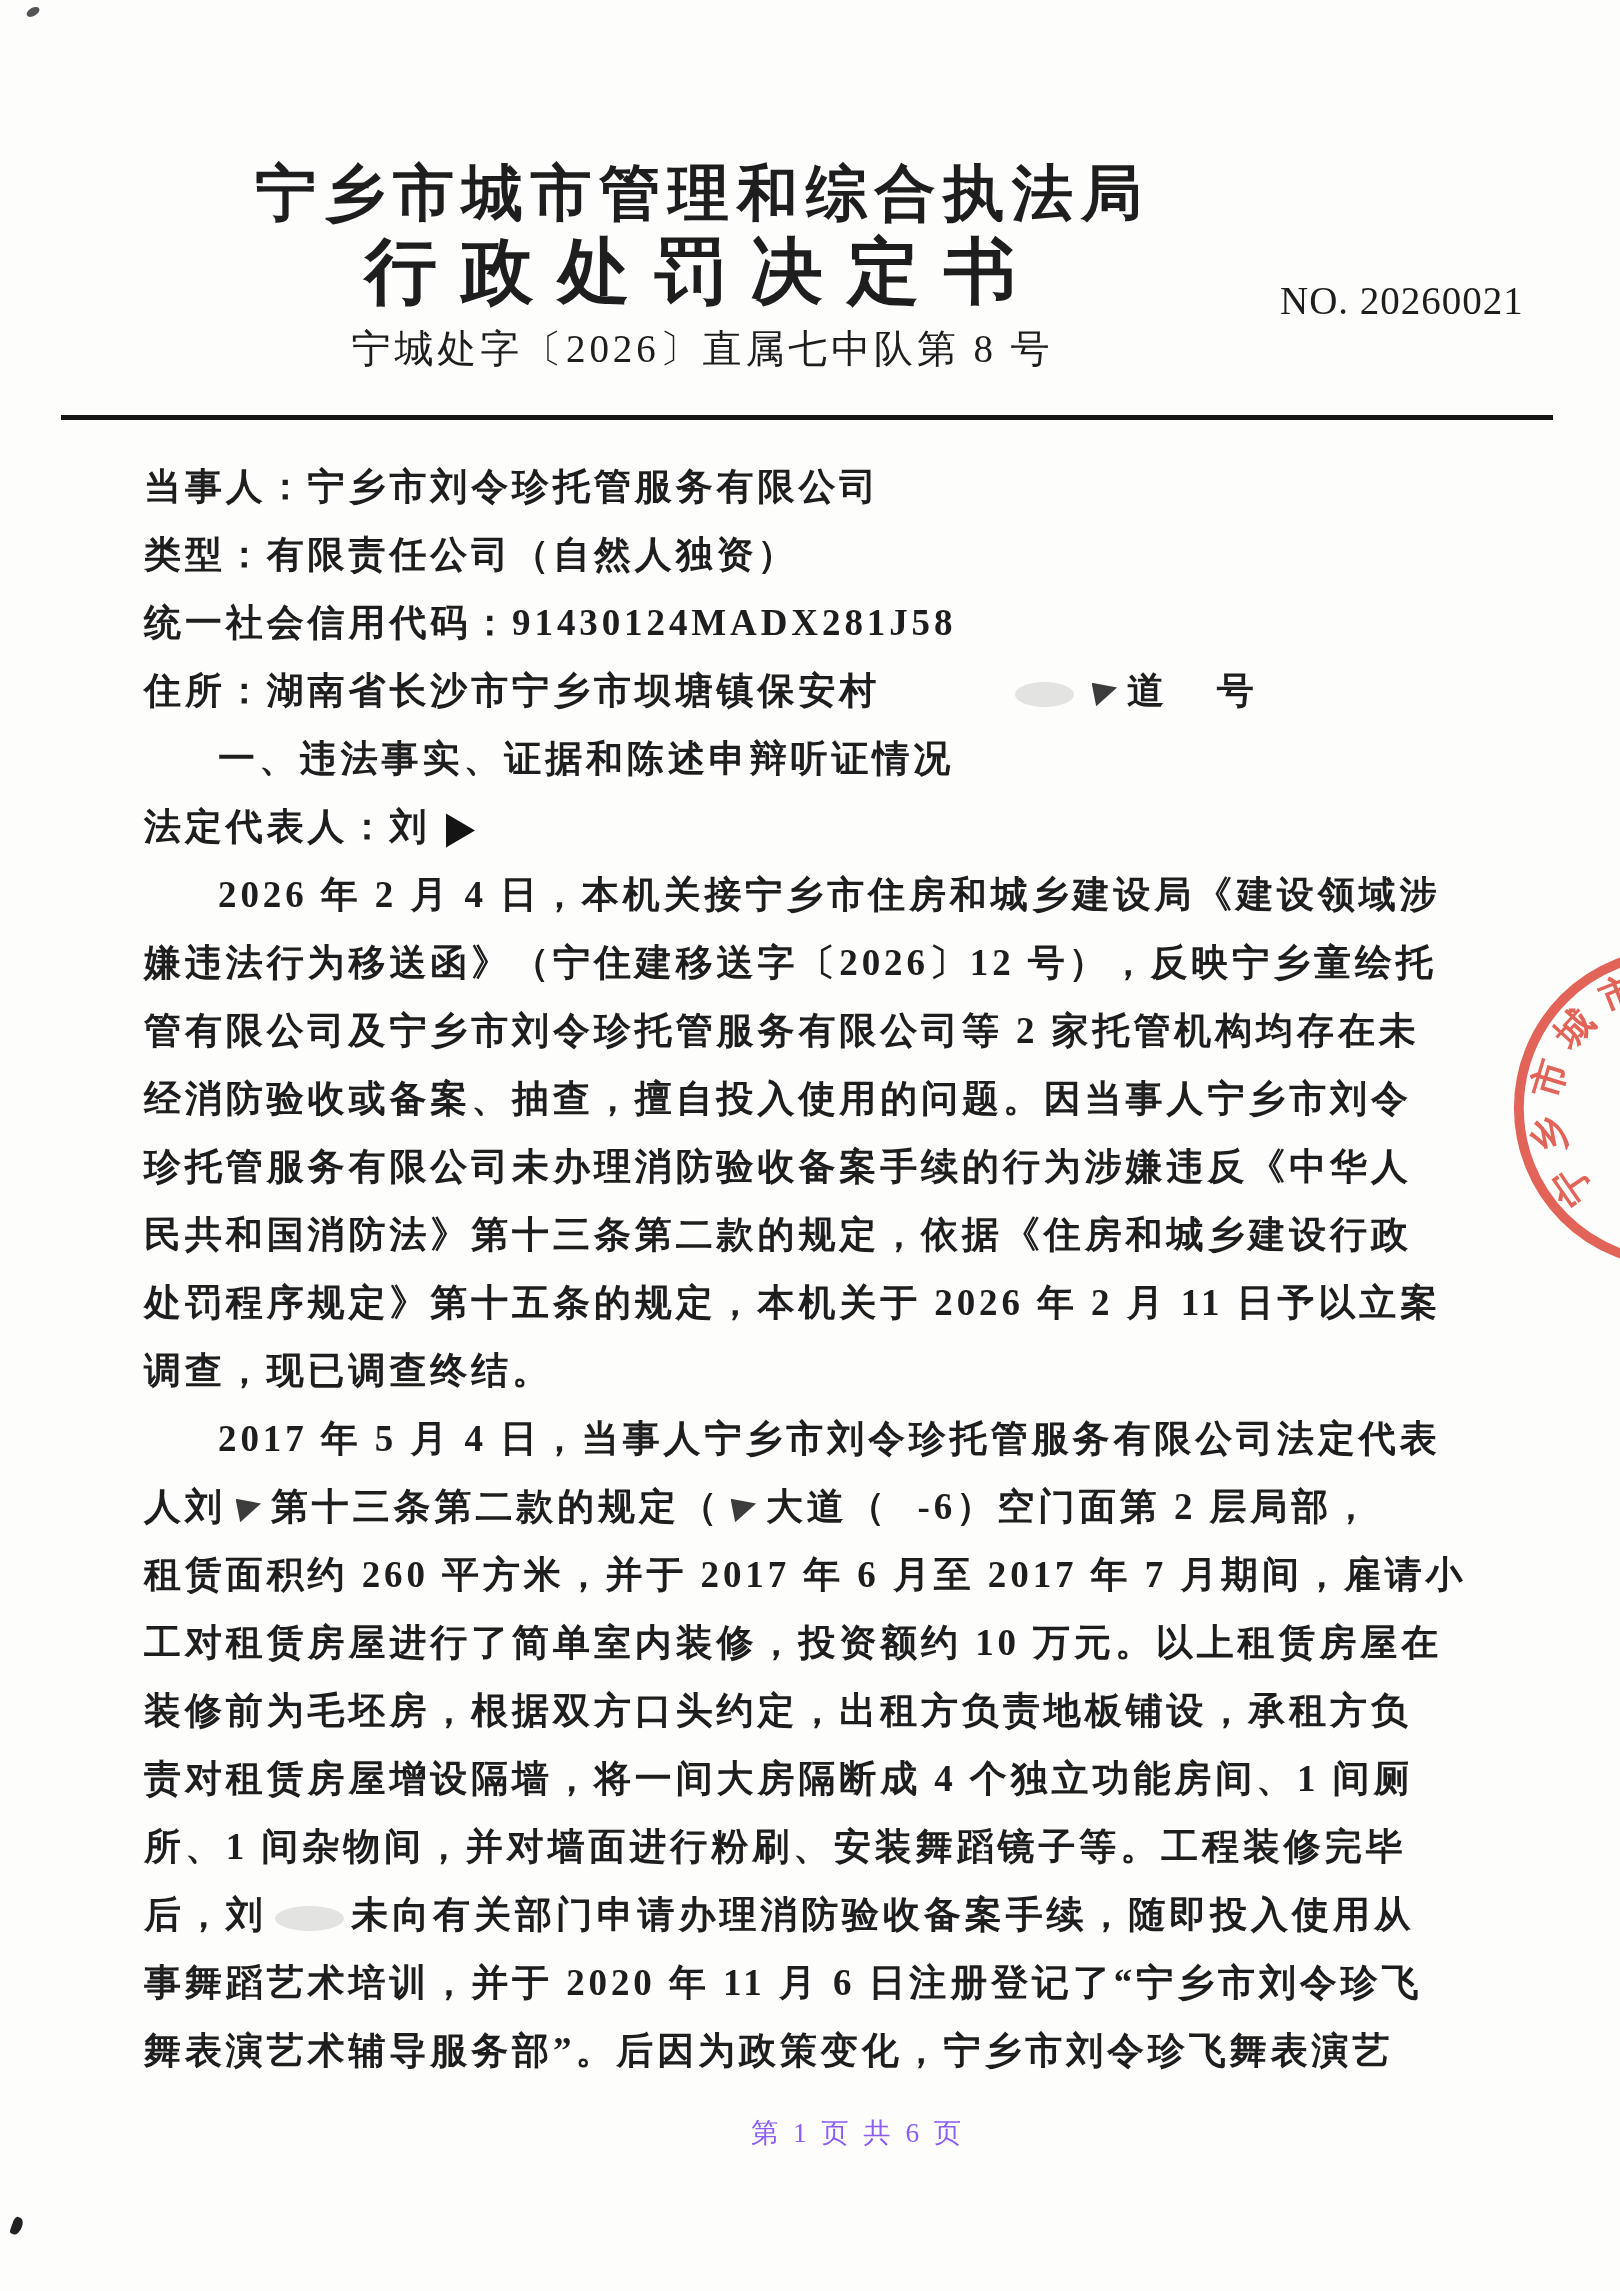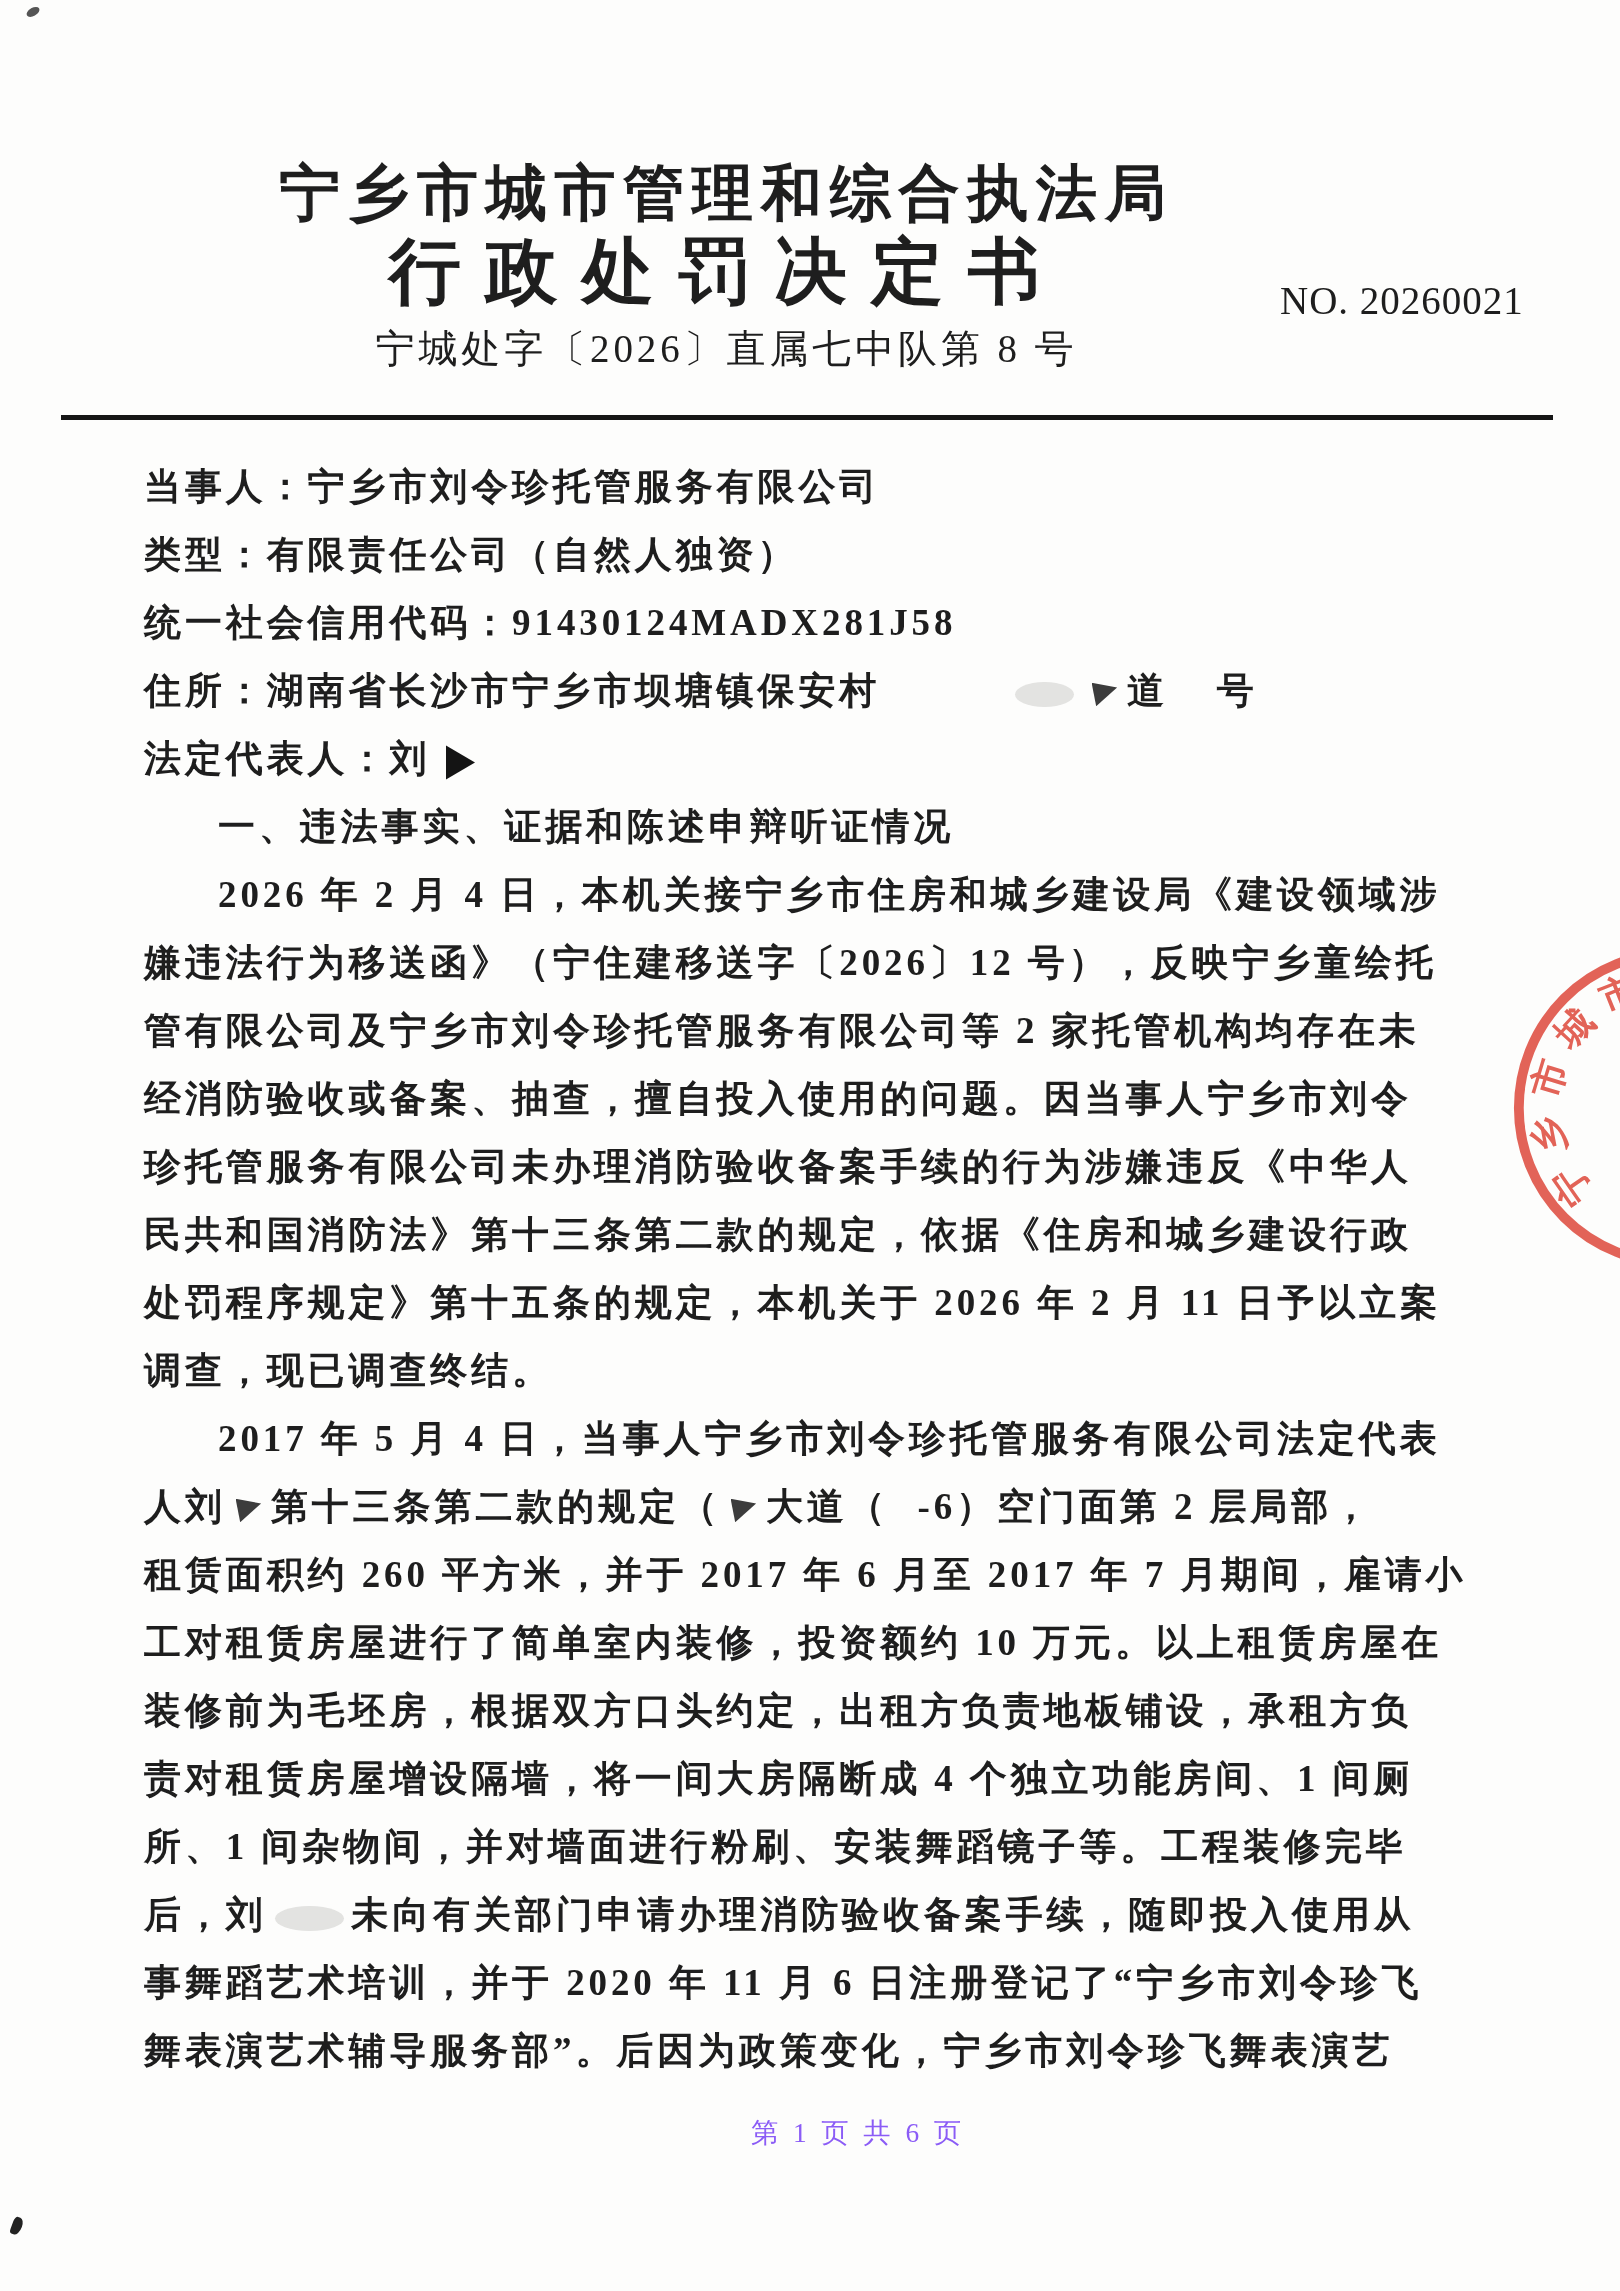--- a/index.html
+++ b/index.html
@@ -6,21 +6,21 @@
   .page {
     position:relative;
     width:1620px; height:2292px;
     margin:0 auto;
     background:#fdfdfc;
     overflow:hidden;
     font-family:"Liberation Serif","DejaVu Serif",serif;
     color:#1e1e1e;
   }
   .title-block {
-    position:absolute; left:152px; top:163px; width:1149px;
+    position:absolute; left:128px; top:163px; width:1149px;
     text-align:center; white-space:nowrap;
   }
   .t1 { font-size:61px; font-weight:bold; letter-spacing:7.8px; line-height:1; }
   .t2 { font-size:72px; font-weight:bold; letter-spacing:24.5px; line-height:1; margin-top:11.8px; }
   .doc-ref { font-size:39px; letter-spacing:3.9px; line-height:1; margin-top:21.6px; }
   .doc-no {
     position:absolute; left:1280px; top:278px;
     font-size:39px; letter-spacing:1px; white-space:nowrap;
   }
   .rule { position:absolute; left:61px; top:415px; width:1492px; height:4.9px; background:#161616; }
@@ -73,22 +73,22 @@
 
   <div class="doc-no">NO. 20260021</div>
 
   <div class="rule"></div>
 
   <div class="body" id="body-lines">
       <div class="line"><span>当事人：宁乡市刘令珍托管服务有限公司</span></div>
       <div class="line"><span>类型：有限责任公司（自然人独资）</span></div>
       <div class="line"><span>统一社会信用代码：91430124MADX281J58</span></div>
       <div class="line"><span>住所：湖南省长沙市宁乡市坝塘镇保安村</span><span class="mark-gap" style="width: 127px;"></span><span class="mark-smudge" style="width: 59px;"></span><span class="mark-tri"></span><span>道</span><span class="mark-gap" style="width: 49px;"></span><span>号</span></div>
+      <div class="line indent bold"><span>一、违法事实、证据和陈述申辩听证情况</span></div>
       <div class="line"><span>法定代表人：刘</span><span class="mark-blob"></span></div>
-      <div class="line indent bold"><span>一、违法事实、证据和陈述申辩听证情况</span></div>
       <div class="line indent"><span>2026 年 2 月 4 日，本机关接宁乡市住房和城乡建设局《建设领域涉</span></div>
       <div class="line"><span>嫌违法行为移送函》（宁住建移送字〔2026〕12 号），反映宁乡童绘托</span></div>
       <div class="line"><span>管有限公司及宁乡市刘令珍托管服务有限公司等 2 家托管机构均存在未</span></div>
       <div class="line"><span>经消防验收或备案、抽查，擅自投入使用的问题。因当事人宁乡市刘令</span></div>
       <div class="line"><span>珍托管服务有限公司未办理消防验收备案手续的行为涉嫌违反《中华人</span></div>
       <div class="line"><span>民共和国消防法》第十三条第二款的规定，依据《住房和城乡建设行政</span></div>
       <div class="line"><span>处罚程序规定》第十五条的规定，本机关于 2026 年 2 月 11 日予以立案</span></div>
       <div class="line"><span>调查，现已调查终结。</span></div>
       <div class="line indent"><span>2017 年 5 月 4 日，当事人宁乡市刘令珍托管服务有限公司法定代表</span></div>
       <div class="line"><span>人刘</span><span class="mark-tri"></span><span>第十三条第二款的规定（</span><span class="mark-tri"></span><span>大道（</span><span class="mark-gap" style="width: 29px;"></span><span>-6）空门面第 2 层局部，</span></div>

